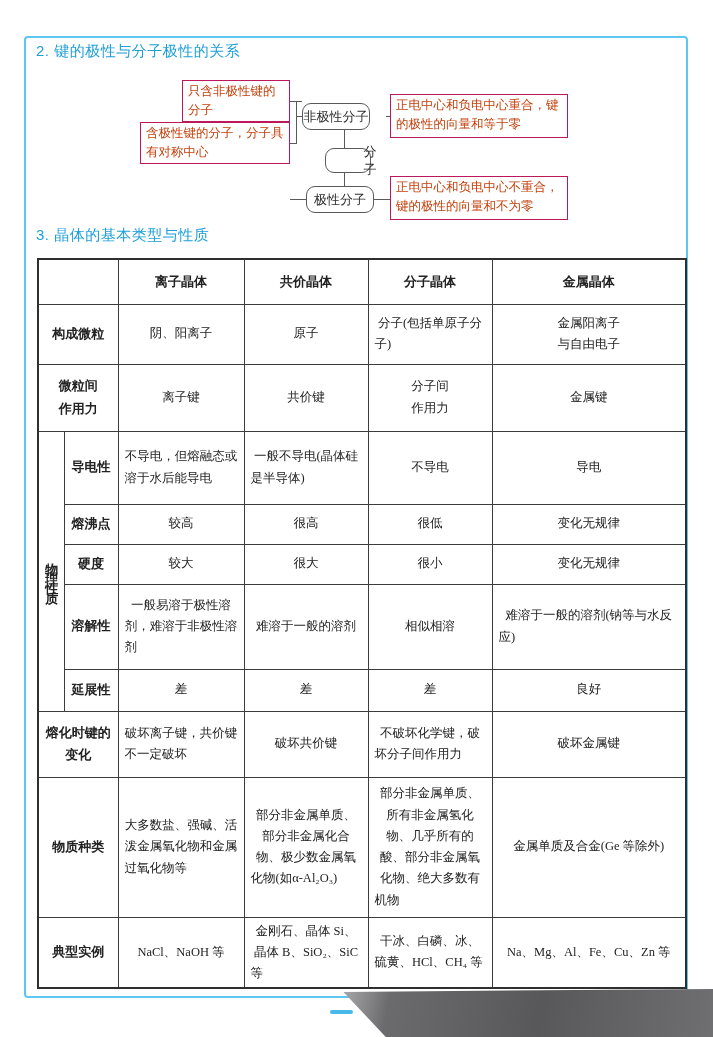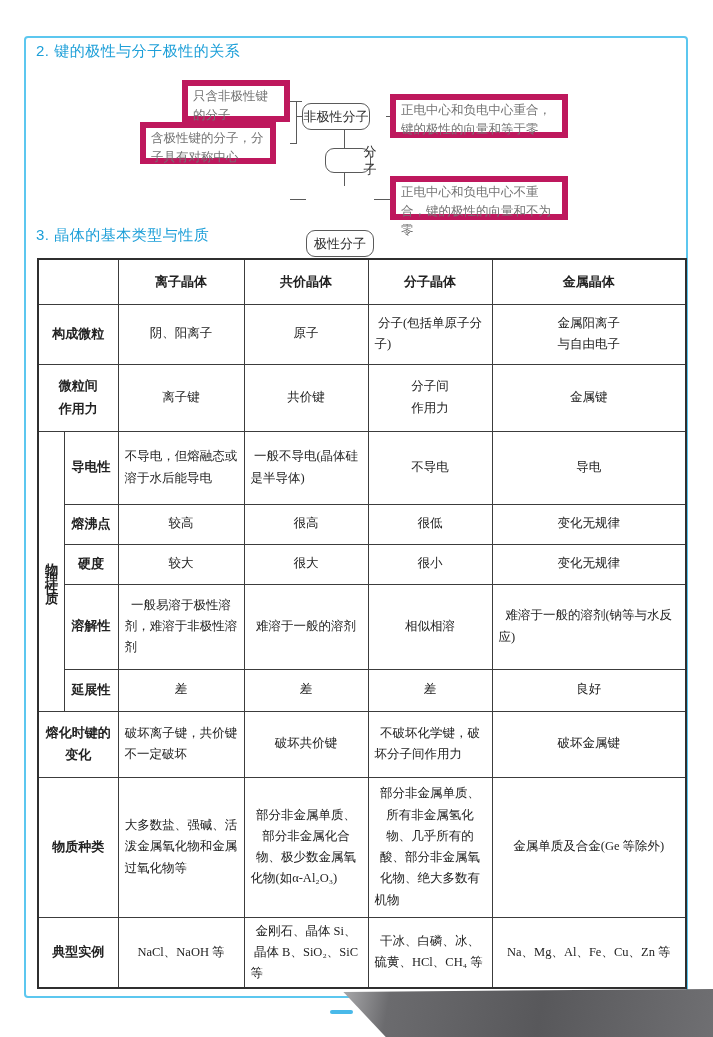--- a/index.html
+++ b/index.html
@@ -17,37 +17,37 @@
     position:absolute;left:36px;
     font-family:"Liberation Sans","DejaVu Sans",sans-serif;
     font-weight:normal;font-size:15px;color:#1d9fd8;letter-spacing:.5px;
   }
   #title2{top:42px;}
   #title3{top:226px;}
 
   
   .flowchart{position:absolute;left:30px;top:74px;width:648px;height:152px;}
   .fc-box{
-    position:absolute;border:6px solid #be185d;background:#fff;
-    font-size:12.5px;line-height:19px;padding:1px 5px;color:#737373;
+    position:absolute;border:1px solid #be185d;background:#fff;
+    font-size:12.5px;line-height:19px;padding:1px 5px;color:#c2410c;
     text-align:left;box-sizing:border-box;
   }
   .fc-node{
     position:absolute;border:1px solid #5a5a5a;border-radius:9px;background:#fff;
     font-size:13px;color:#2e2e2e;text-align:center;box-sizing:border-box;
     display:flex;align-items:center;justify-content:center;
   }
   .fc-line{position:absolute;background:#5a5a5a;}
 
   #fc-boxA{left:152px;top:6px;width:108px;height:42px;}
-  #fc-boxB{left:110px;top:48px;width:136px;height:42px;}
+  #fc-boxB{left:110px;top:48px;width:150px;height:42px;}
   #fc-boxC{left:110px;top:104px;width:150px;height:42px;}
   #fc-nonpolar{left:272px;top:29px;width:68px;height:27px;}
   #fc-molecule{left:295px;top:74px;width:38px;height:25px;padding-left:44px;}
-  #fc-polar{left:276px;top:112px;width:68px;height:27px;margin-top:44px;}
+  #fc-polar{left:276px;top:112px;width:68px;height:27px;}
   #fc-desc1{left:360px;top:20px;width:178px;height:44px;}
   #fc-desc2{left:360px;top:102px;width:178px;height:44px;}
 
   #ln-a  {left:260px;top:27px;width:12px;height:1px;}
   #ln-b  {left:260px;top:69px;width:6px;height:1px;}
   #ln-br {left:266px;top:27px;width:1px;height:43px;}
   #ln-c  {left:266px;top:42px;width:6px;height:1px;}
   #ln-v1 {left:314px;top:56px;width:1px;height:18px;}
   #ln-v2 {left:314px;top:99px;width:1px;height:13px;}
   #ln-d  {left:260px;top:125px;width:16px;height:1px;}

